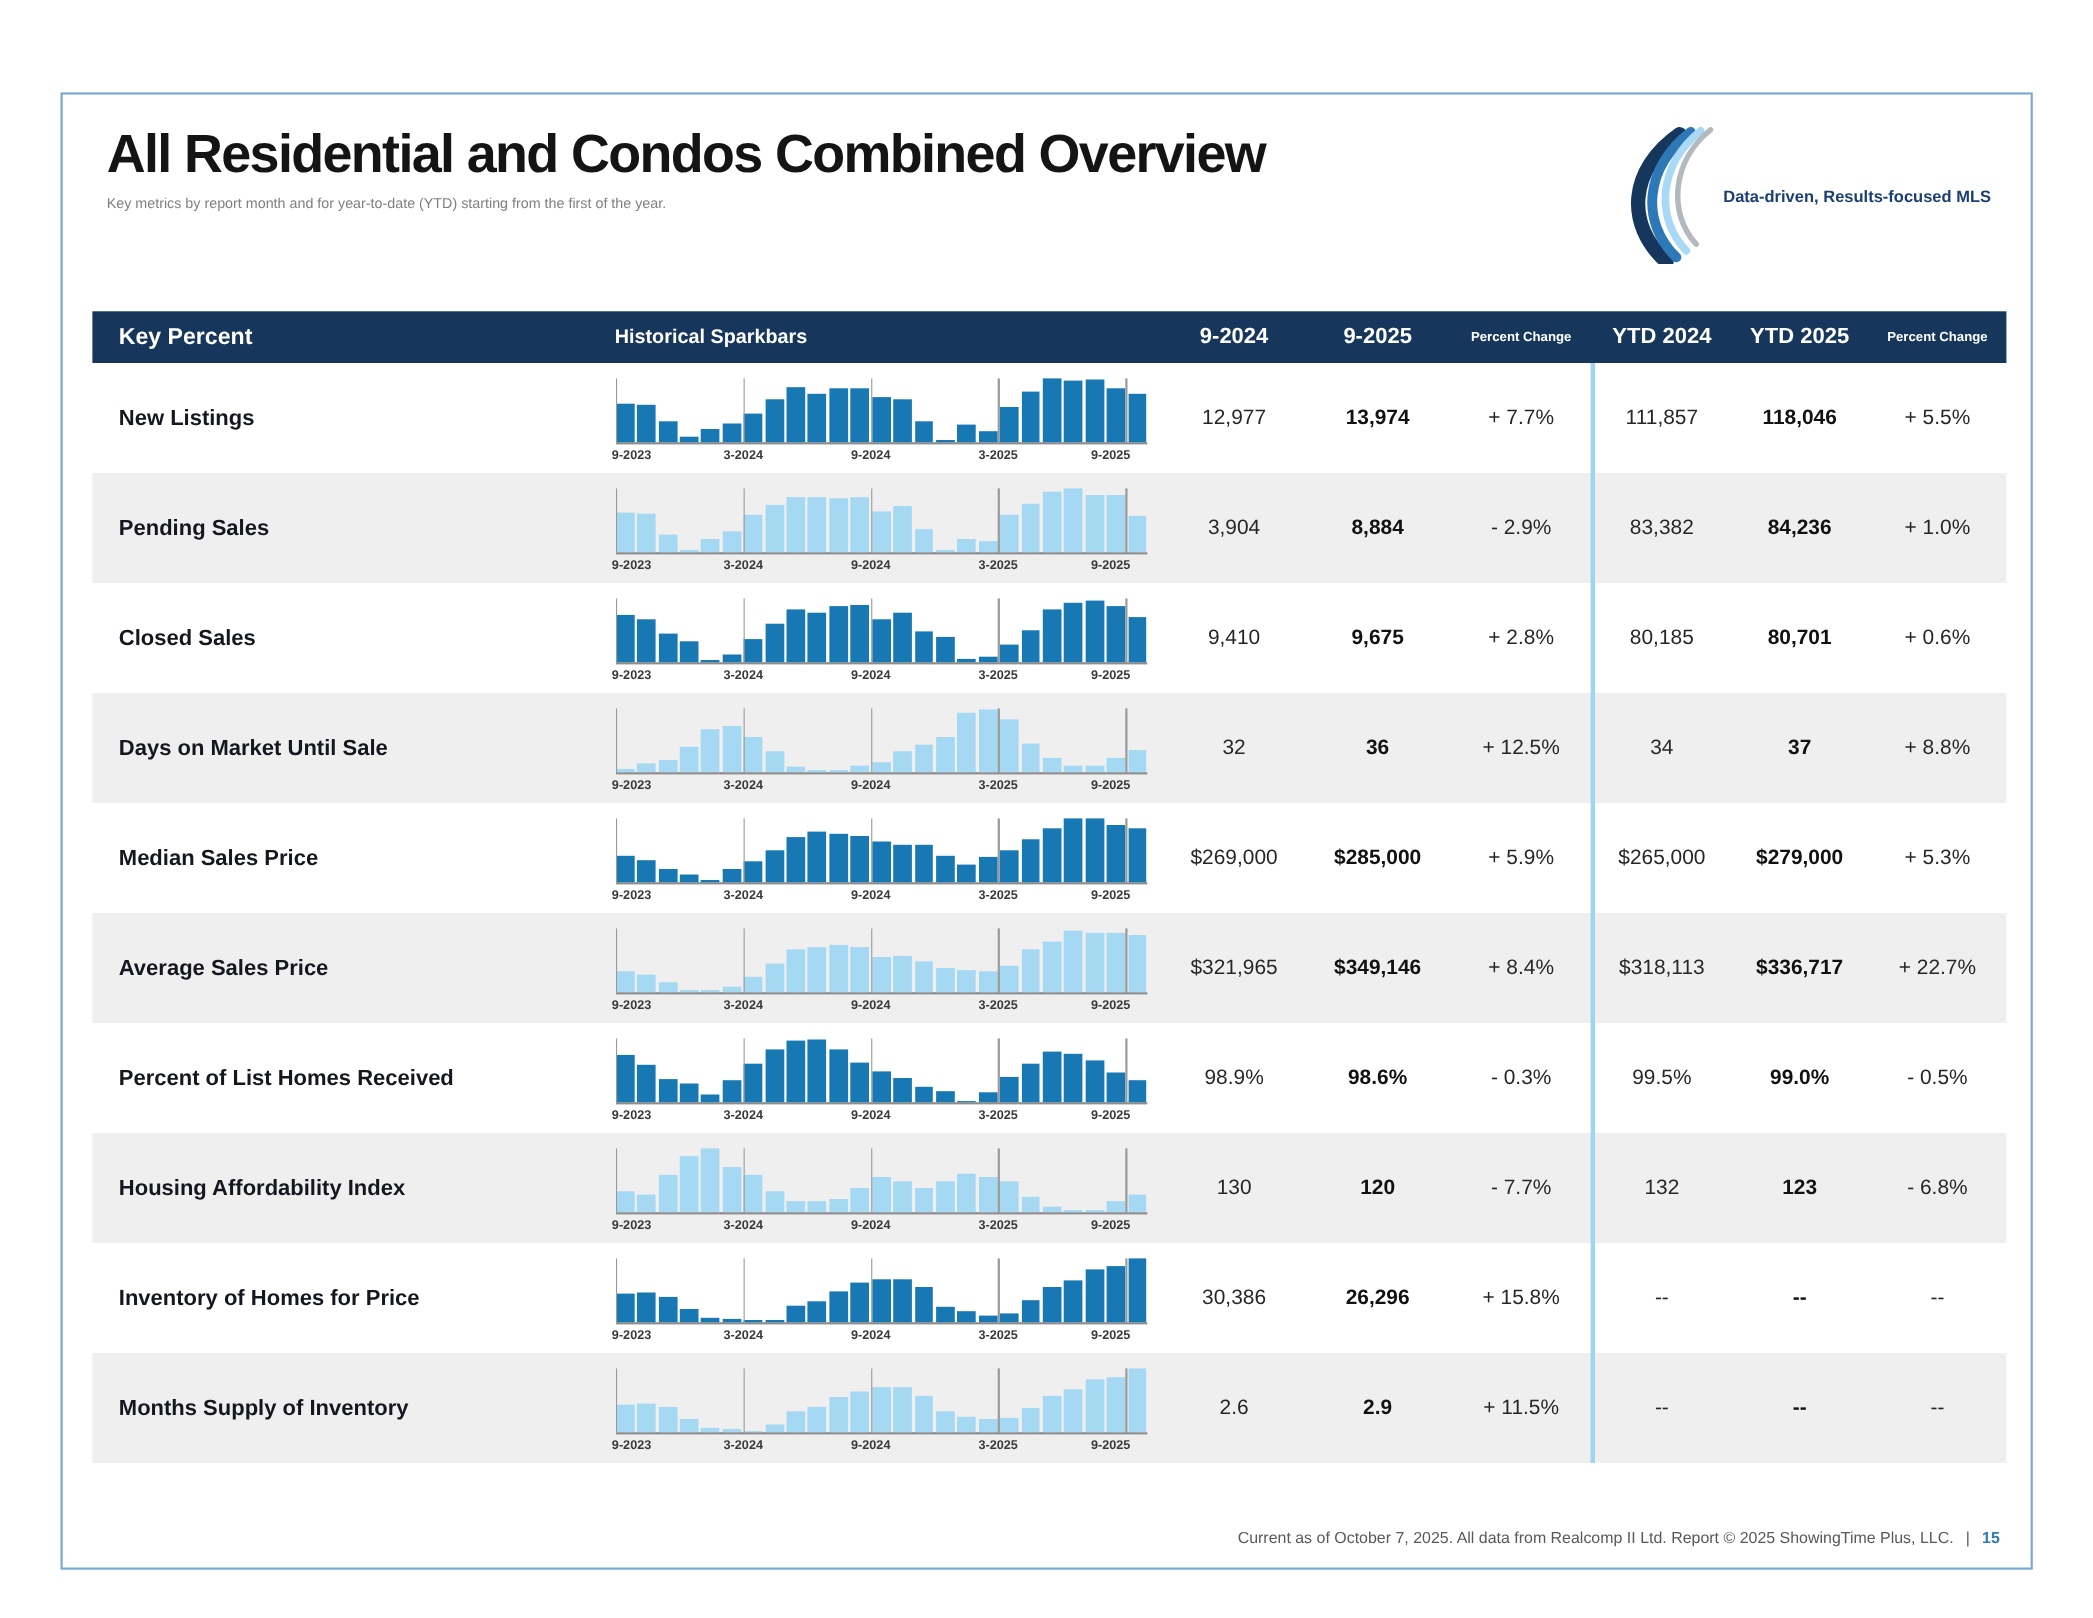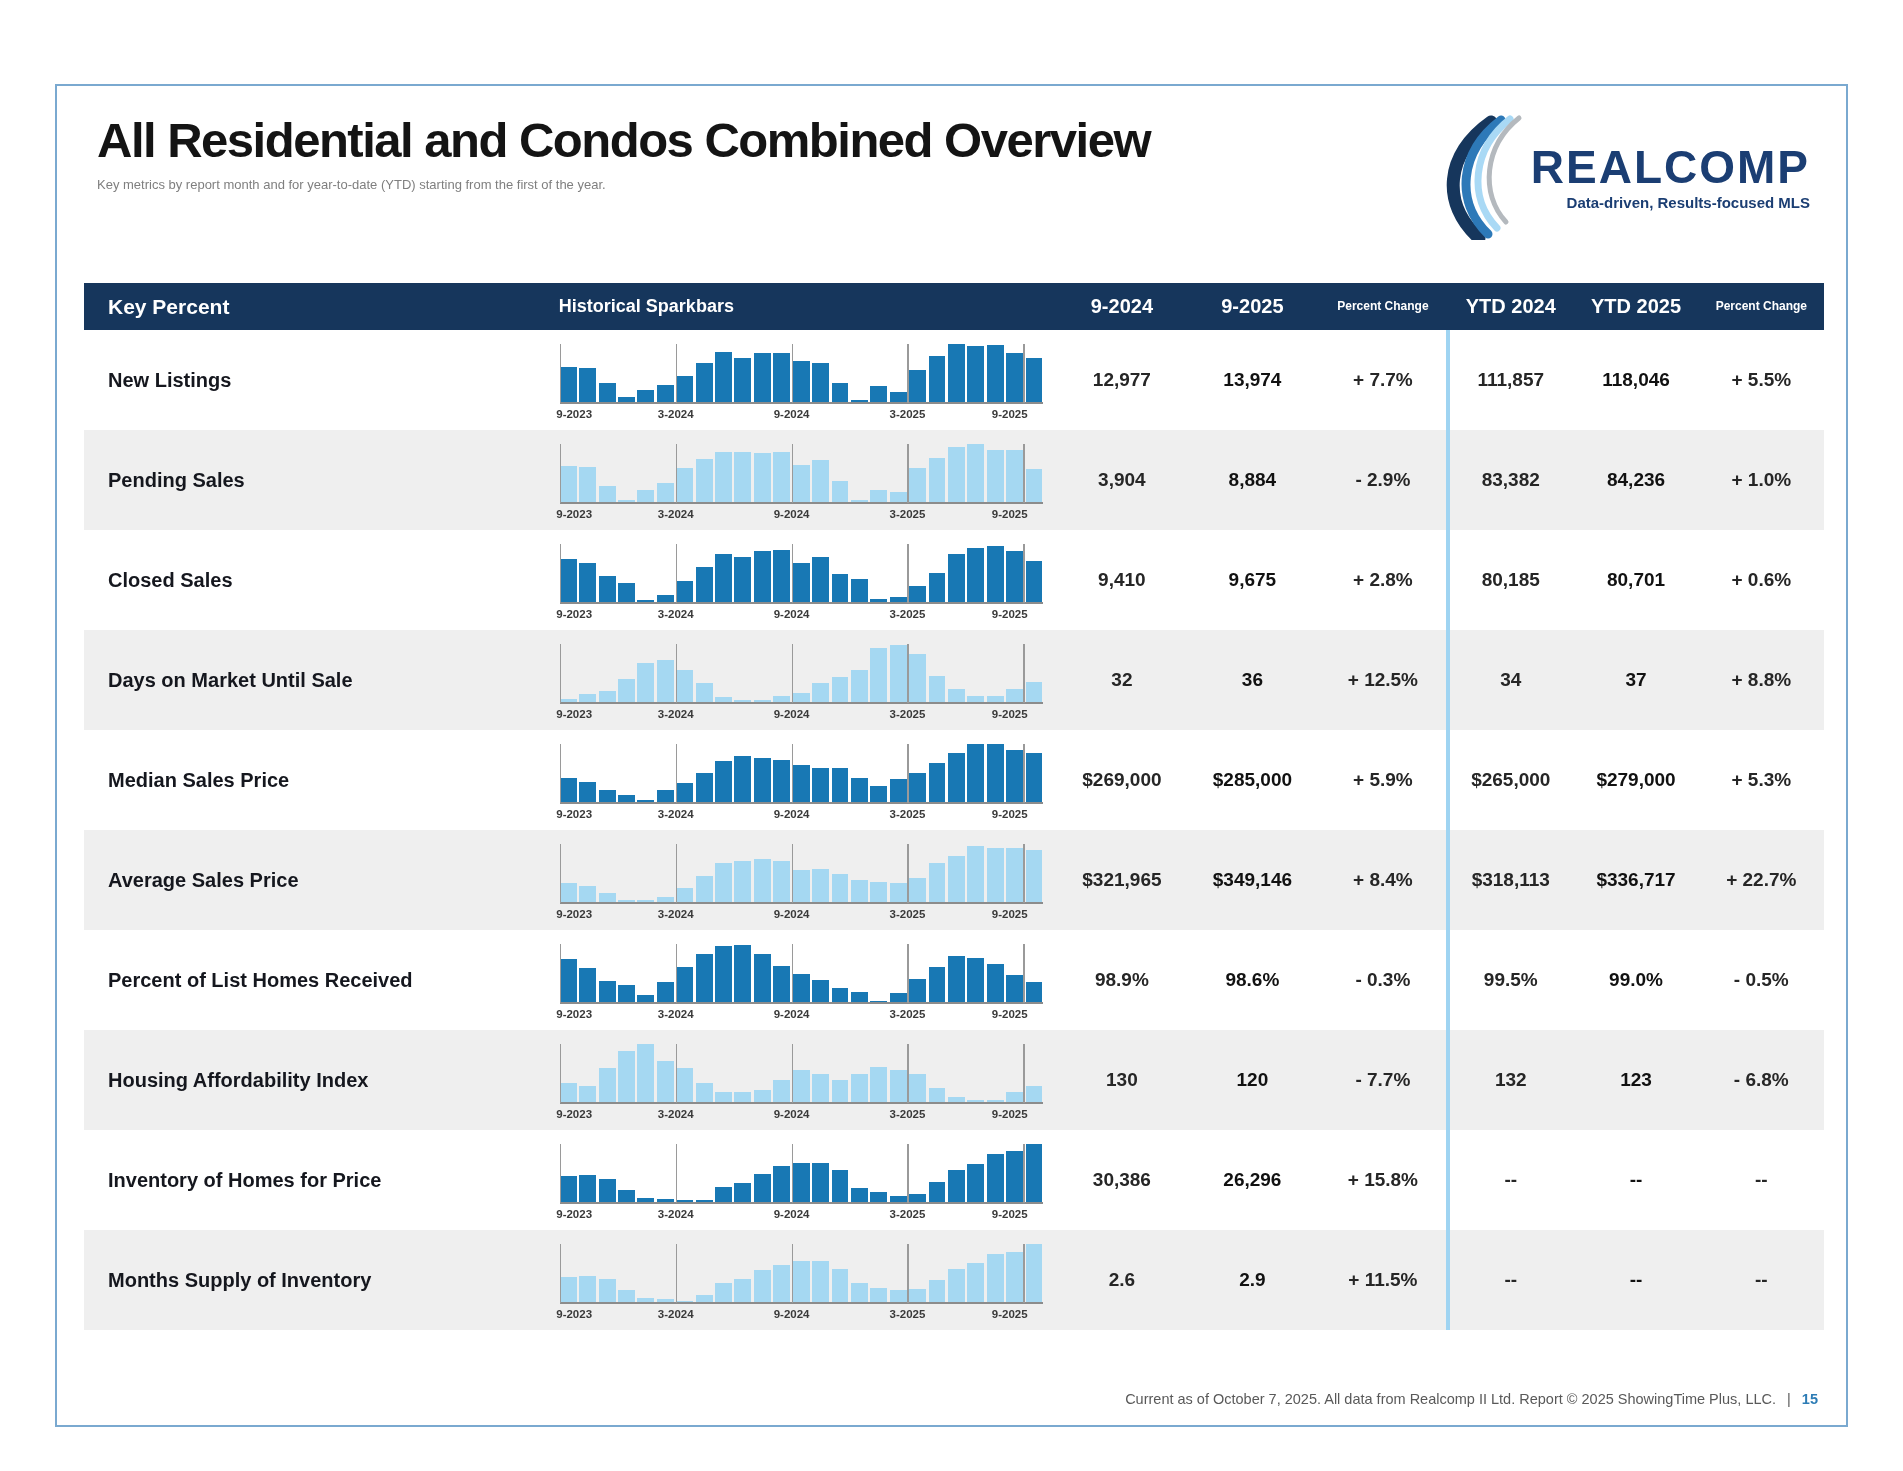--- a/index.html
+++ b/index.html
@@ -31,21 +31,21 @@
   .h-val { font-size:20px; font-weight:bold; text-align:center; }
   .h-pct { font-size:12px; font-weight:bold; line-height:1.15; text-align:center; padding:0 14px; }
 
   .tbody { position:relative; }
   .v-divider { position:absolute; top:0; bottom:0; left:78.4%; width:4px; margin-left:-2px;
                background:#9fd4f2; z-index:3; }
   .row { display:grid; grid-template-columns:var(--cols); height:100px; align-items:center;
          background:#ffffff; }
   .row.alt { background:#efefef; }
   .metric { font-size:20px; font-weight:bold; color:#15171e; padding-left:24px; }
-  .val { font-size:19px; color:#262626; text-align:center;font-weight:bold; }
+  .val { font-size:19px; color:#262626; text-align:center; }
   .val.bold { font-weight:bold; color:#111111; }
 
   
   .spark { height:100%; padding:10px 14px 7px 13px; display:flex; flex-direction:column;
            justify-content:flex-end; }
   .chart { position:relative; height:60px; border-bottom:2px solid #8c8c8c; }
   .bars { position:absolute; left:0; right:0; top:0; bottom:0; display:flex;
           align-items:flex-end; gap:2.5px; }
   .bar { flex:1 1 0; }
   .gridline { position:absolute; top:0; bottom:-1px; width:1.5px; background:#9a9a9a; z-index:2; }
@@ -72,21 +72,20 @@
         <div class="subtitle">Key metrics by report month and for year-to-date (YTD) starting from the first of the year.</div>
       </div>
       <div class="logo">
         <svg class="logo-swoosh" viewBox="0 0 96 126" fill="none" xmlns="http://www.w3.org/2000/svg">
           <path d="M 60 8 C 14 40, 10 90, 48 124" stroke="#16365c" stroke-width="13" fill="none" stroke-linecap="round"></path>
           <path d="M 70 6 C 28 38, 24 88, 57 120" stroke="#2d79b8" stroke-width="9" fill="none" stroke-linecap="round"></path>
           <path d="M 79 5 C 41 35, 37 84, 66 114" stroke="#a9d9f5" stroke-width="7" fill="none" stroke-linecap="round"></path>
           <path d="M 88 4 C 53 32, 49 80, 75 108" stroke="#b4b9be" stroke-width="5" fill="none" stroke-linecap="round"></path>
         </svg>
         <div class="logo-textcol">
-          <div class="logo-name">REALCOMP</div>
           <div class="logo-tagline">Data-driven, Results-focused MLS</div>
         </div>
       </div>
     </div>
 
     <div class="metrics-table">
       <div class="thead">
         <div class="h-key">Key Percent</div>
         <div class="h-spark">Historical Sparkbars</div>
         <div class="h-val">9-2024</div>

